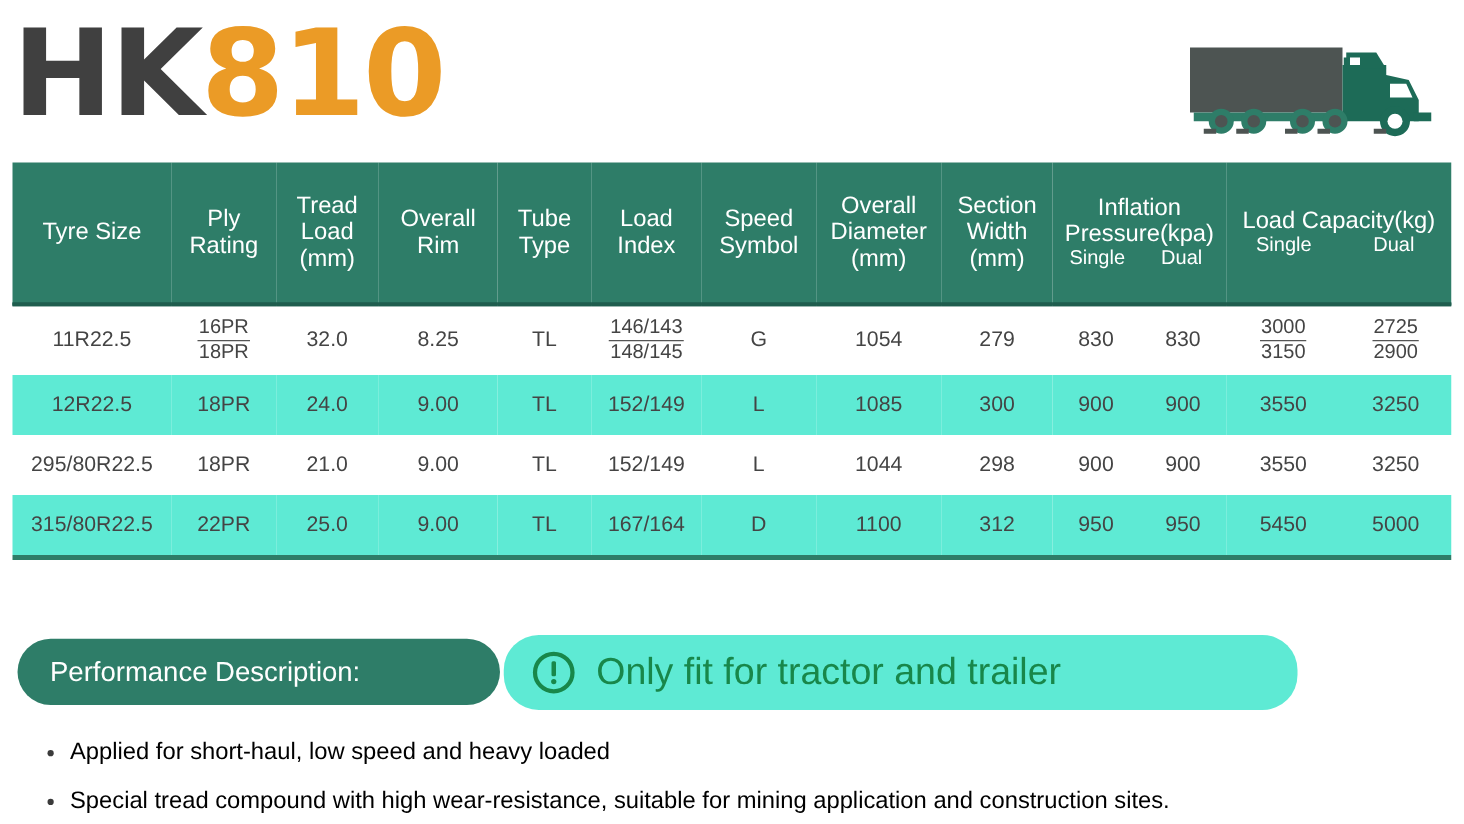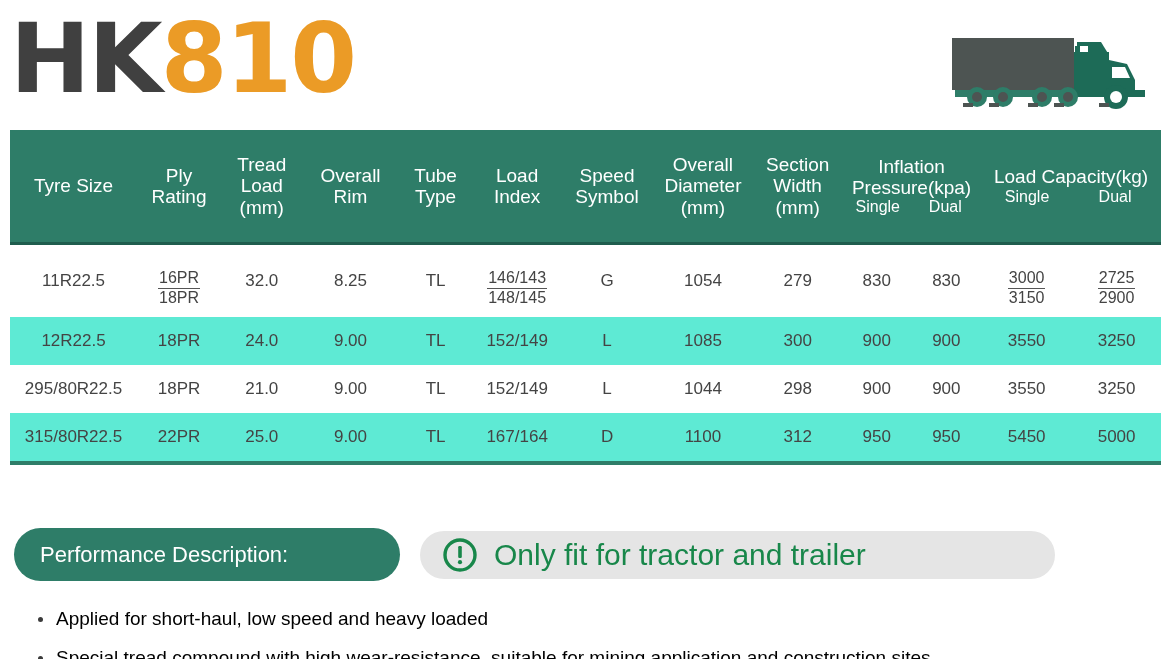--- a/index.html
+++ b/index.html
@@ -101,54 +101,53 @@
   
   .stacked {
     display: inline-block;
     line-height: 1.05;
     font-size: 16px;
   }
   .stacked .top {
     display: block;
     border-bottom: 1px solid #555;
     padding: 0 1px 1px 1px;
-    margin-top: 16px;
   }
   .stacked .bot {
     display: block;
     padding: 1px 1px 0 1px;
   }
 
   
   .perf-section {
     margin-top: 62px;
     padding: 0 14px;
   }
   .perf-row {
     display: flex;
     align-items: center;
-    gap: 20px;
+    gap: 3px;
     height: 56px;
   }
   .perf-pill {
     width: 386px;
     height: 53px;
     background: #2e7d68;
     border-radius: 27px;
     color: #ffffff;
     font-size: 22px;
     display: flex;
     align-items: center;
     padding-left: 26px;
     box-sizing: border-box;
   }
   .perf-note {
     flex: 1;
-    height: 48px;
-    background: #e5e5e5;
+    height: 60px;
+    background: #5eead4;
     border-radius: 28px;
     display: flex;
     align-items: center;
     padding-left: 22px;
     box-sizing: border-box;
     max-width: 635px;
   }
   .alert-icon {
     width: 36px;
     height: 36px;

